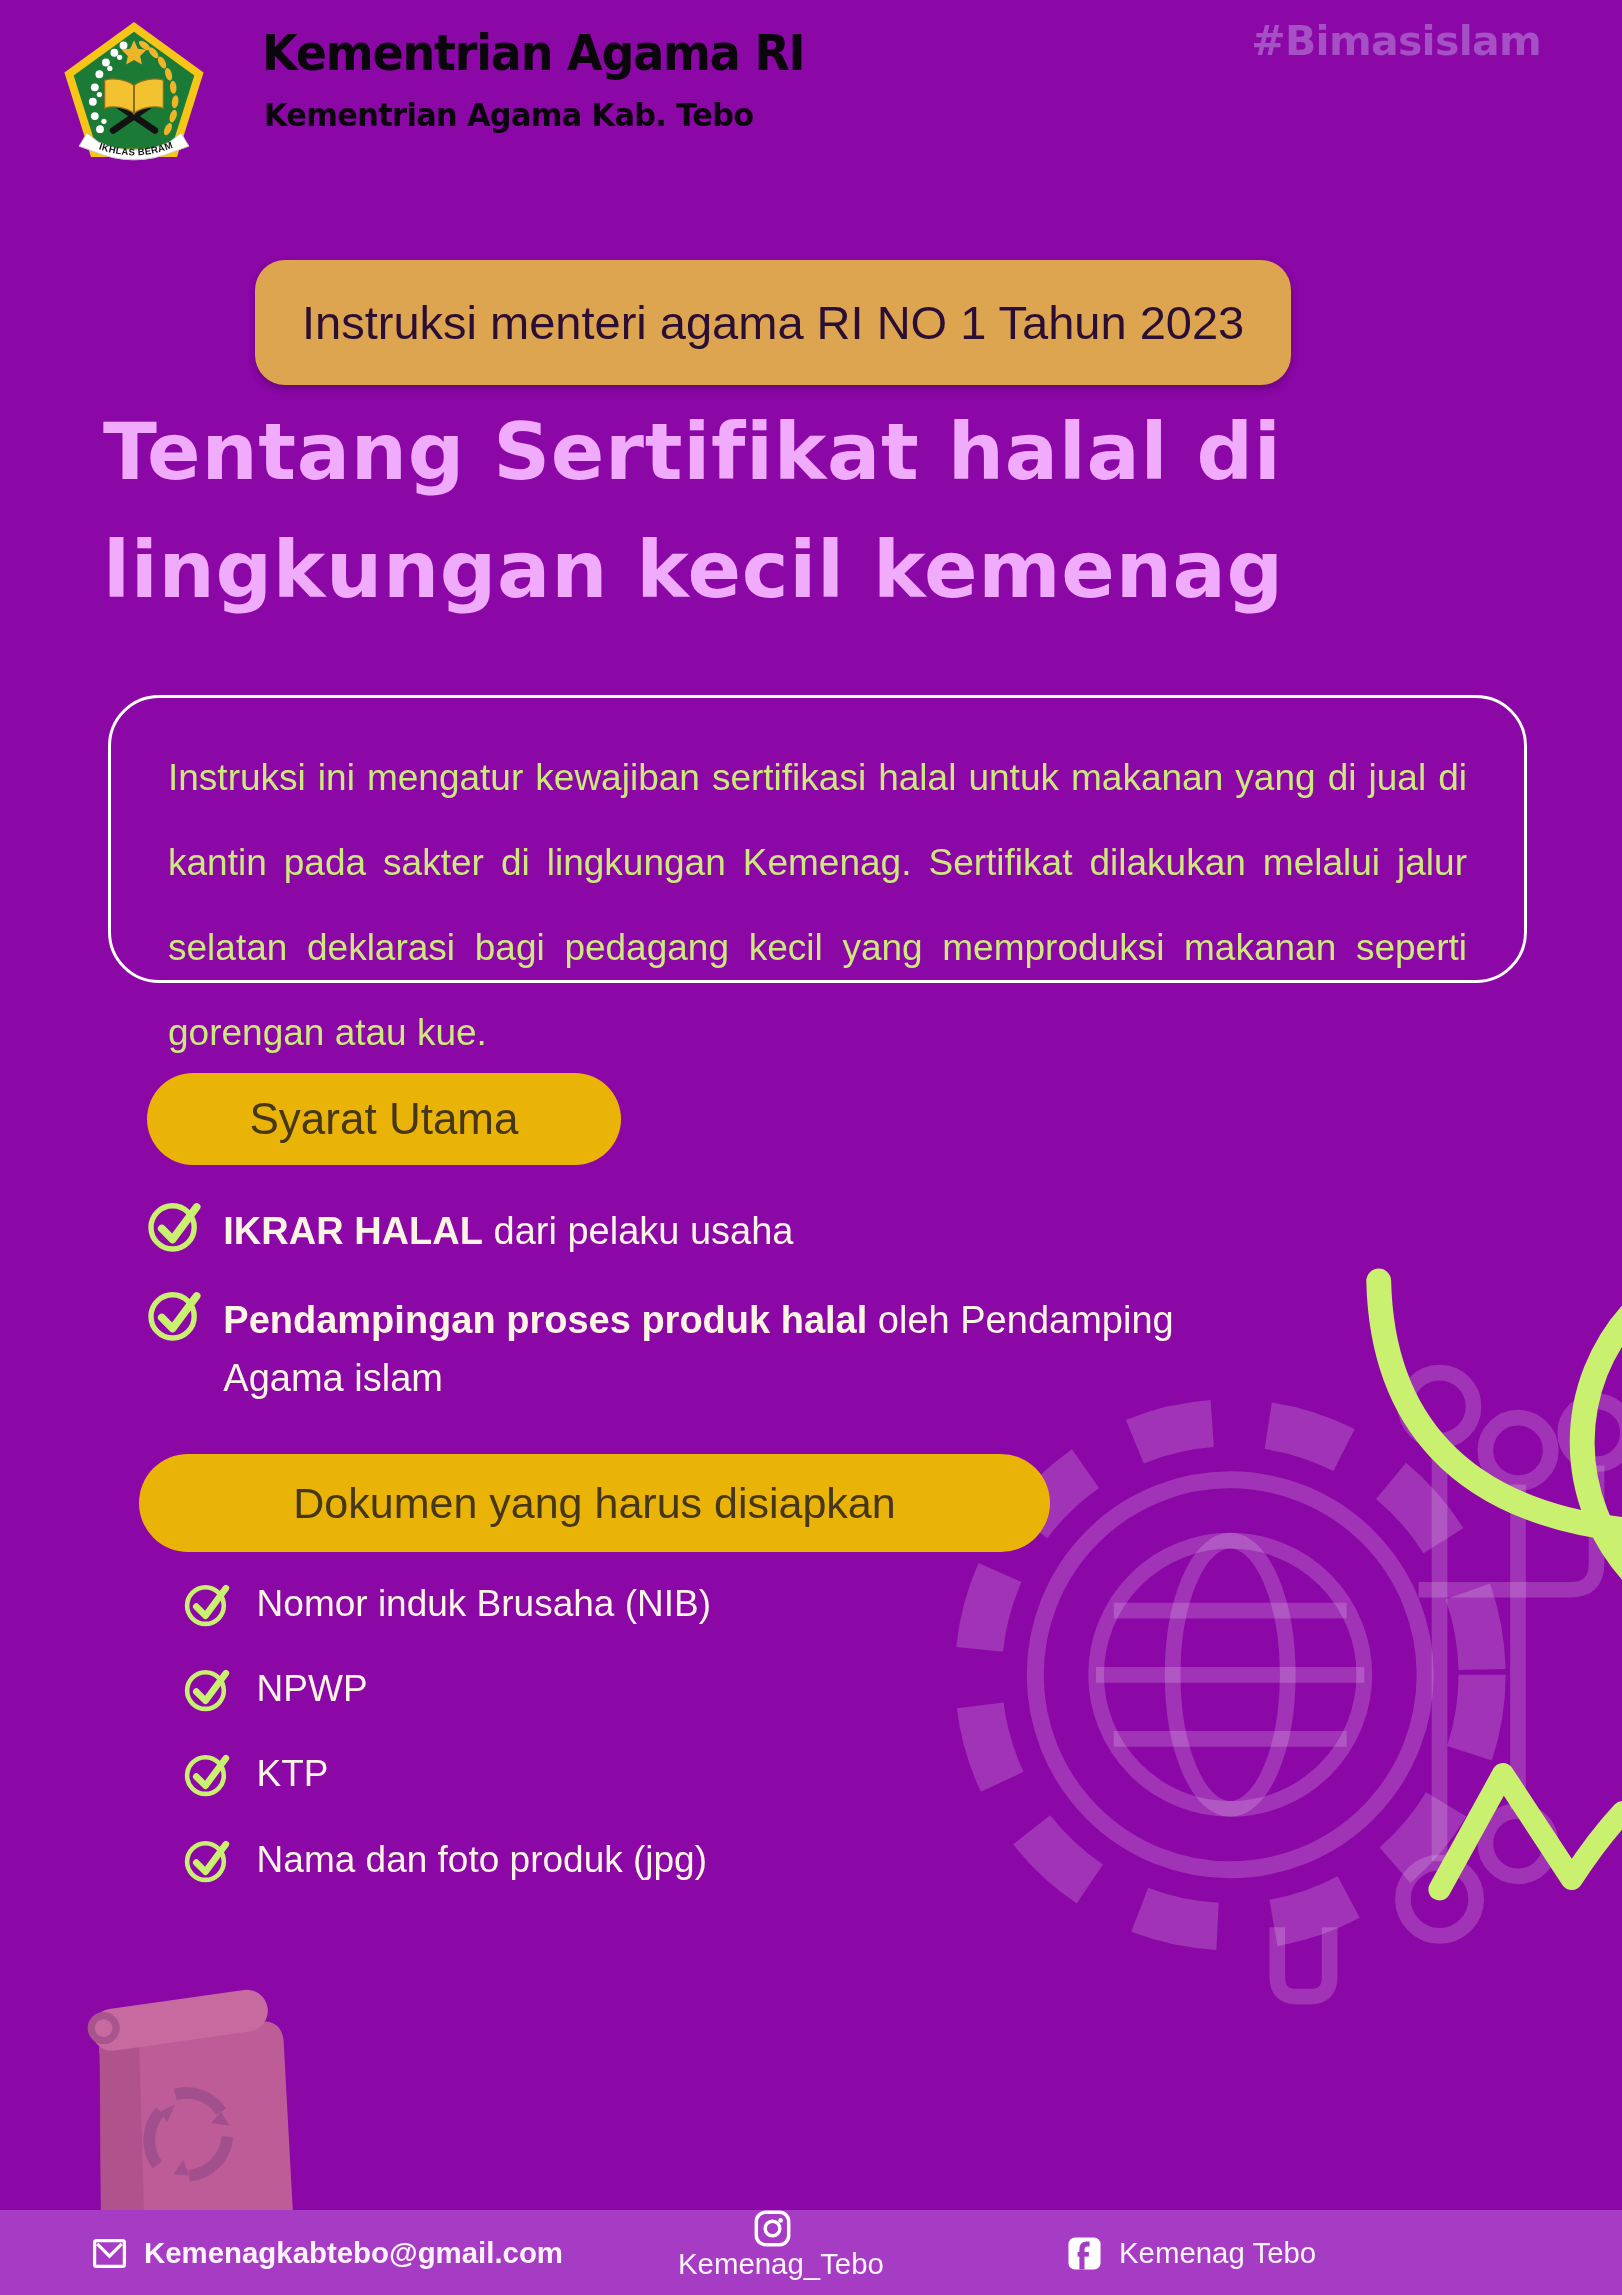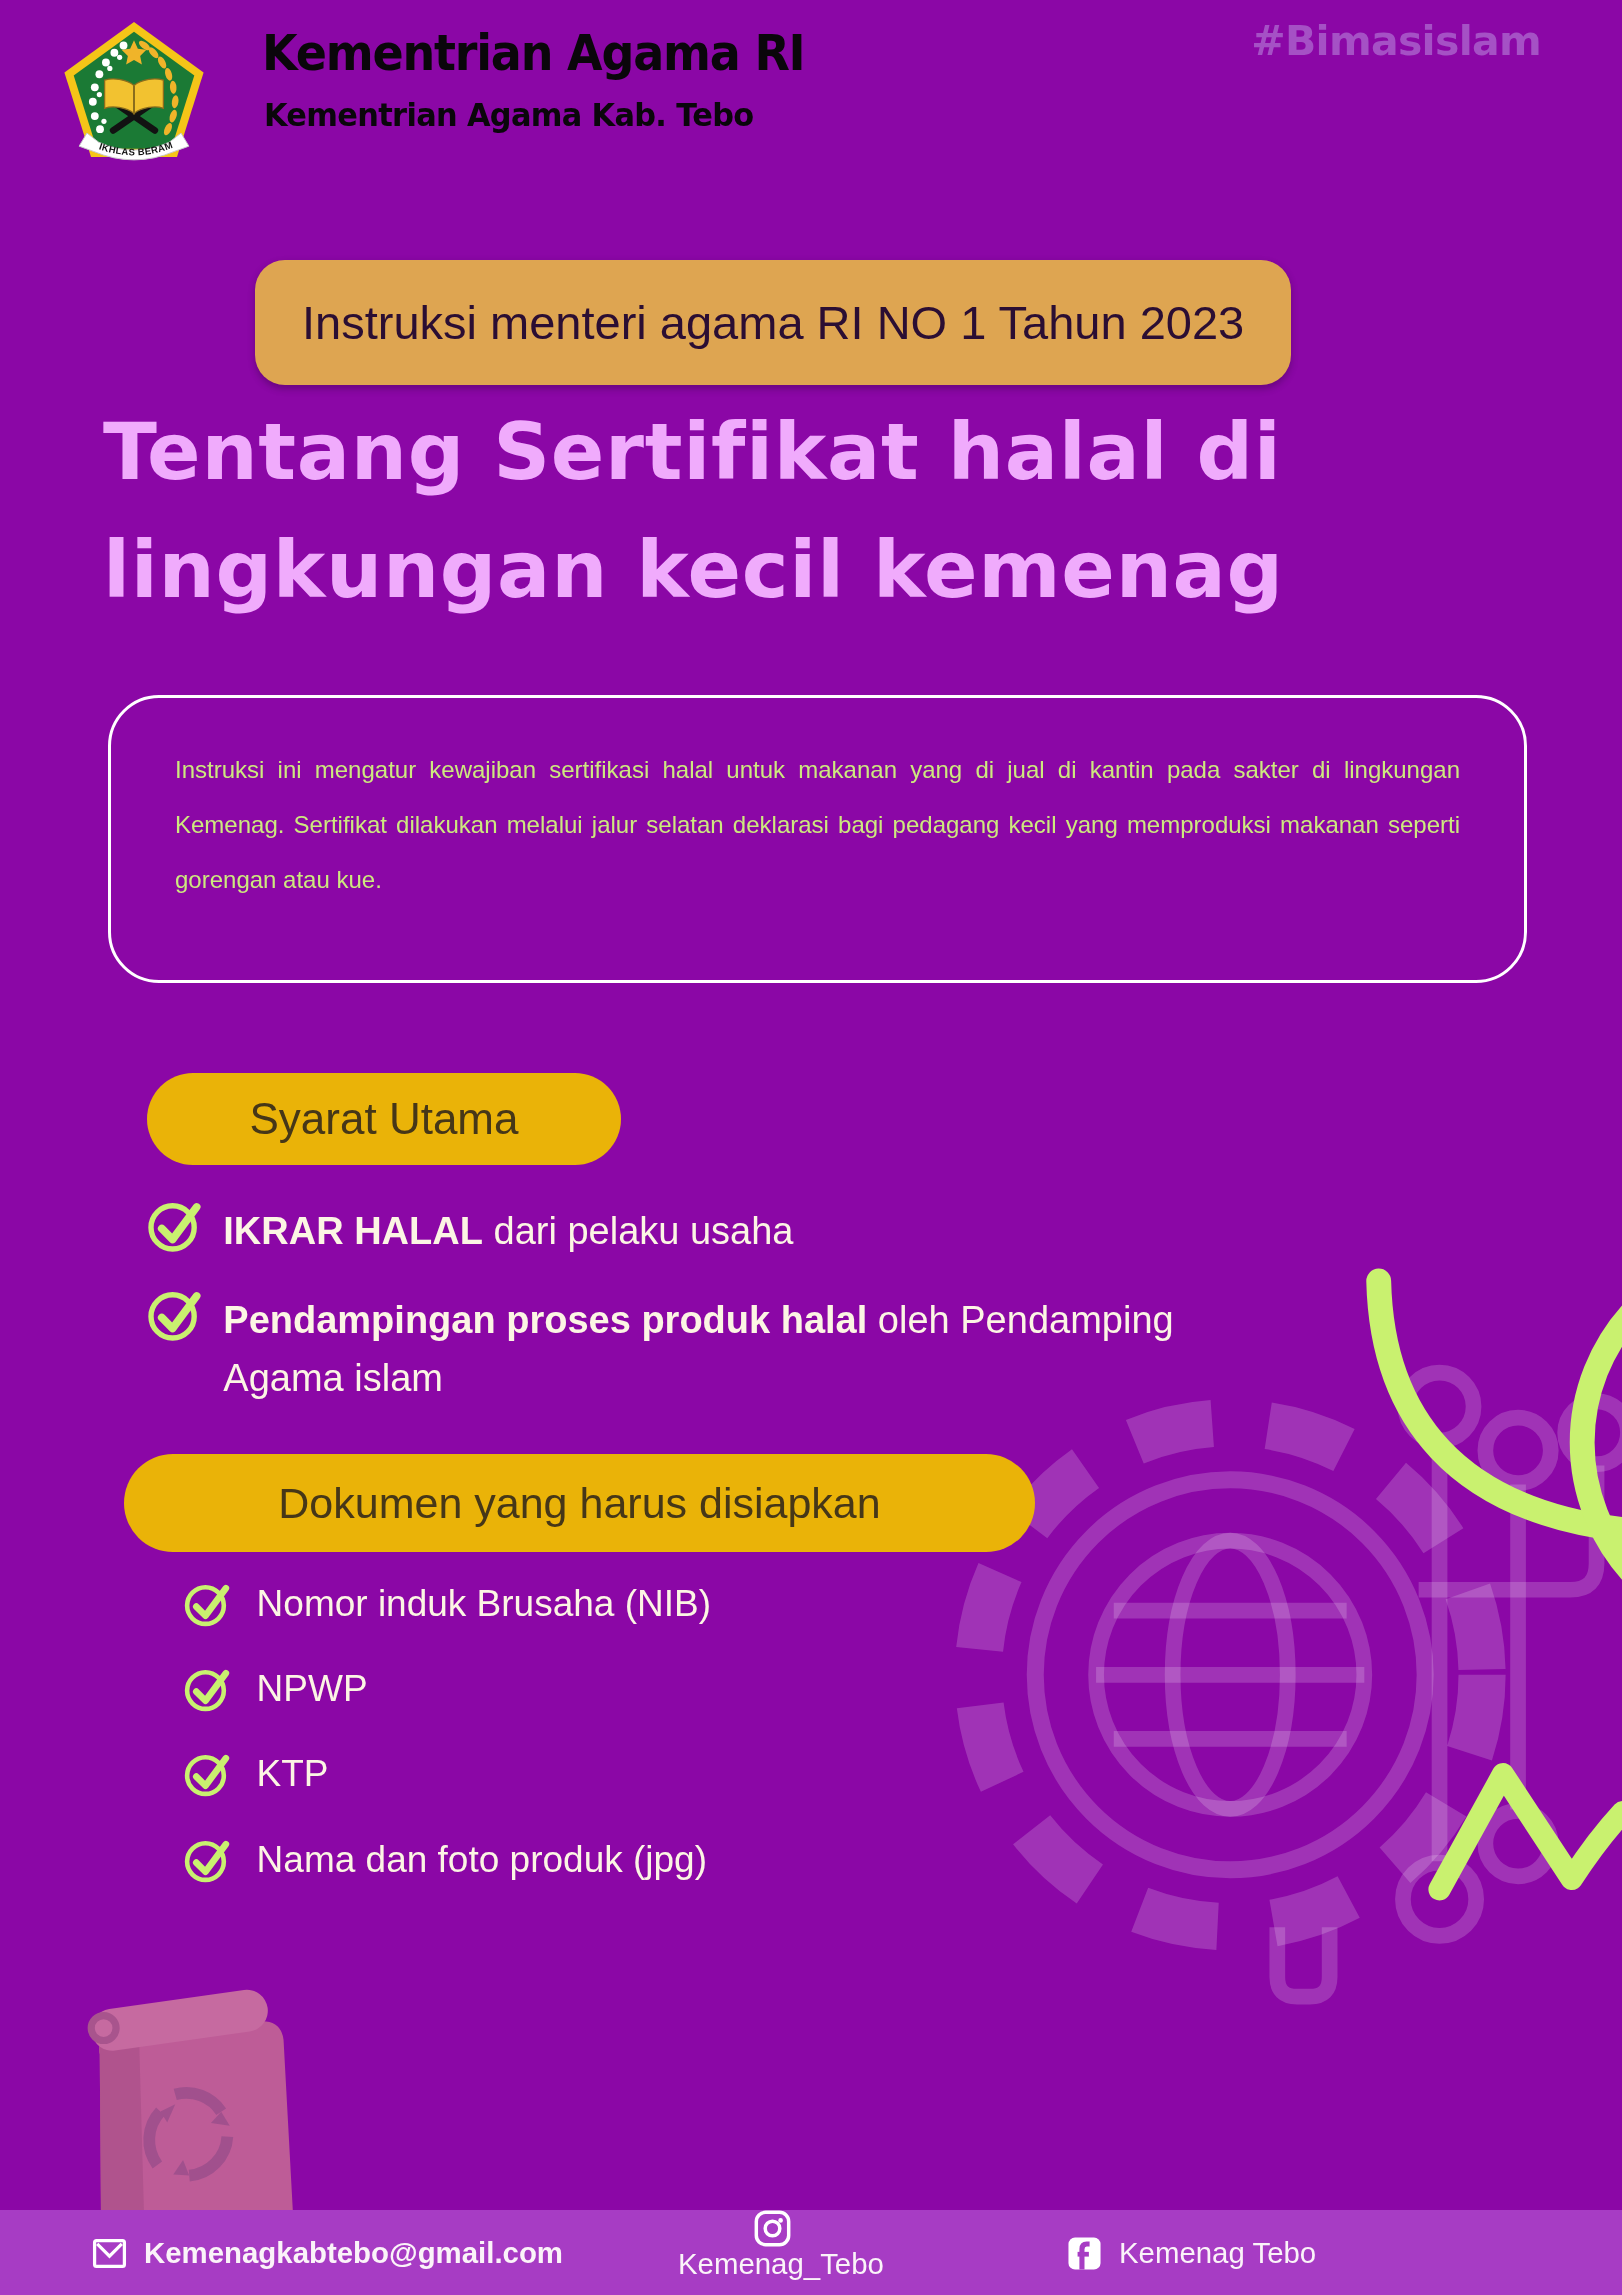--- a/index.html
+++ b/index.html
@@ -36,30 +36,30 @@
     left:103px;top:393px;width:1466px;margin:0;
     font-family:"DejaVu Sans",sans-serif;font-weight:bold;
     font-size:79px;line-height:118px;color:#f0abfc;letter-spacing:0.7px;
   }
   
   .intro-box{
     left:108px;top:695px;width:1419px;height:288px;box-sizing:border-box;
     border:3.3px solid #FFFFFF;border-radius:51px;padding:31px 51px;
   }
   .intro-box p{
-    margin:13px;font-size:24px;line-height:2.30;color:#CDE97E;text-align:justify;
+    margin:6px;font-size:37px;line-height:2.30;color:#CDE97E;text-align:justify;
   }
   
   .pill{
     background:#eab308;display:inline-flex;align-items:center;justify-content:center;
   }
   .pill span{color:#463718;white-space:nowrap;}
   .pill-syarat{left:147px;top:1073px;width:474px;height:92px;border-radius:46px;}
   .pill-syarat span{font-size:44px;}
-  .pill-dokumen{left:124px;top:1454px;width:911px;height:98px;border-radius:49px;}
+  .pill-dokumen{left:139px;top:1454px;width:911px;height:98px;border-radius:49px;}
   .pill-dokumen span{font-size:43px;}
   
   .check-item{display:flex;align-items:flex-start;}
   .check-item .ck{flex:0 0 auto;}
   .check-item p{margin:0;color:#FCF5E4;}
   .syarat-item-1{left:145px;top:1195px;}
   .syarat-item-2{left:145px;top:1284px;}
   .syarat-item-1 .ck,.syarat-item-2 .ck{width:60px;height:60px;margin-right:18.3px;}
   .syarat-item-1 p,.syarat-item-2 p{font-size:38px;line-height:1.55;padding-top:6.5px;max-width:982px;}
   .check-item b{font-weight:bold;}

